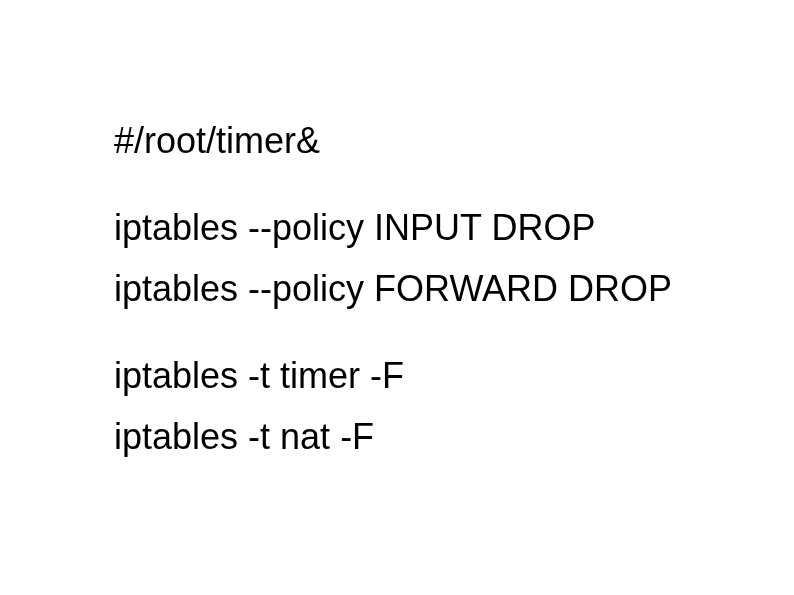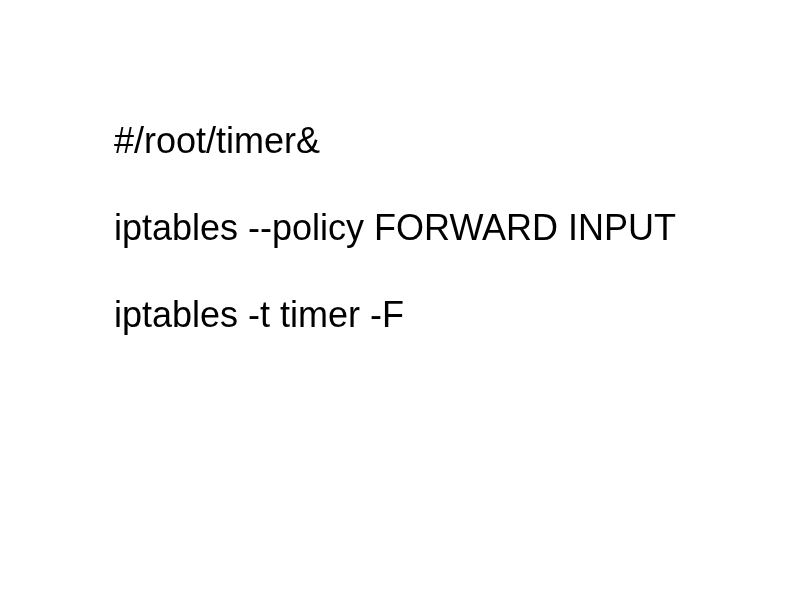--- a/index.html
+++ b/index.html
@@ -27,18 +27,20 @@
     }
   </style>
 </head>
 <body>
 
 <div class="block">
   <div class="line">#/root/timer&amp;</div>
 </div>
 
 <div class="block">
-  <div class="line">iptables --policy FORWARD INPUT</div>
+  <div class="line">iptables --policy INPUT DROP</div>
+  <div class="line">iptables --policy FORWARD DROP</div>
 </div>
 
 <div class="block">
   <div class="line">iptables -t timer -F</div>
+  <div class="line">iptables -t nat -F</div>
 </div>
 
 </body></html>

